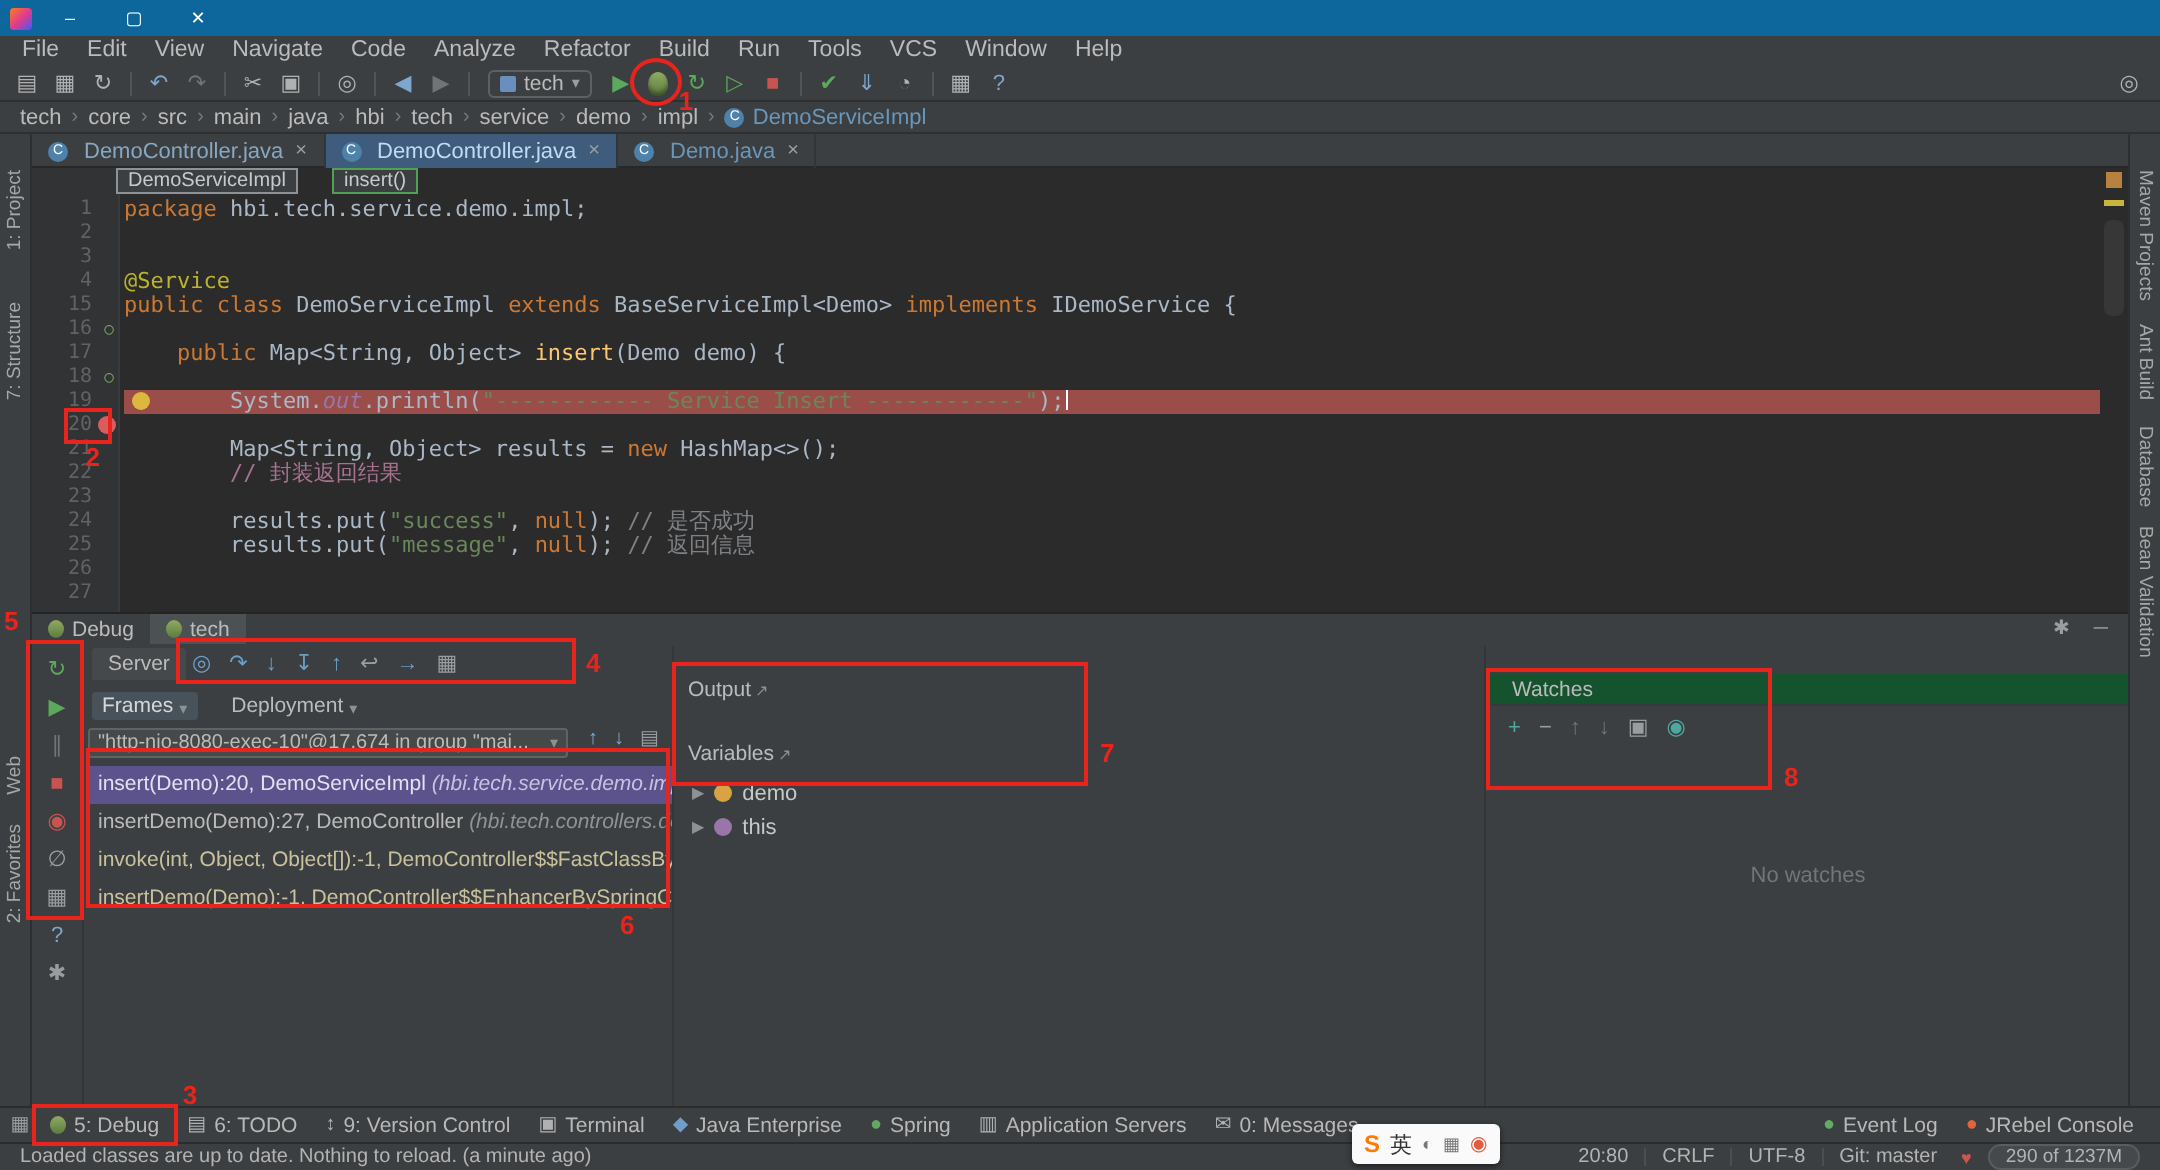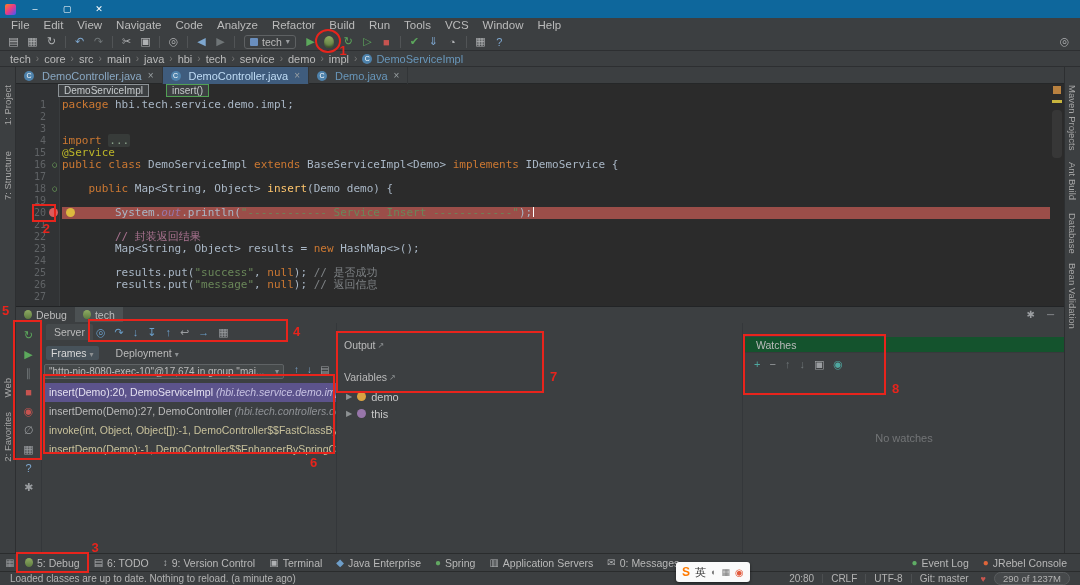--- a/index.html
+++ b/index.html
@@ -277,30 +277,29 @@
         <div class="gut-line"><span>23</span></div>
         <div class="gut-line"><span>24</span></div>
         <div class="gut-line"><span>25</span></div>
         <div class="gut-line"><span>26</span></div>
         <div class="gut-line"><span>27</span></div>
       </div>
     <div class="code" id="codeC">
         <div class="code-line"><span class="tk-kw">package </span><span class="tk-pl">hbi.tech.service.demo.impl;</span></div>
         <div class="code-line"></div>
         <div class="code-line"></div>
-        <div class="code-line"><span class="tk-kw">import </span><span class="tk-fold">...</span></div>
         <div class="code-line"><span class="tk-ann">@Service</span></div>
         <div class="code-line"><span class="tk-kw">public class </span><span class="tk-pl">DemoServiceImpl </span><span class="tk-kw">extends </span><span class="tk-pl">BaseServiceImpl&lt;Demo&gt; </span><span class="tk-kw">implements </span><span class="tk-pl">IDemoService {</span></div>
         <div class="code-line"></div>
         <div class="code-line"><span class="tk-pl">    </span><span class="tk-kw">public </span><span class="tk-pl">Map&lt;String, Object&gt; </span><span class="tk-mth">insert</span><span class="tk-pl">(Demo demo) {</span></div>
         <div class="code-line"></div>
         <div class="code-line exec-line"><span class="bulb"></span><span class="tk-pl">        System.</span><span class="tk-fld">out</span><span class="tk-pl">.println(</span><span class="tk-str">"------------ Service Insert ------------"</span><span class="tk-pl">);</span><span class="caret"></span></div>
         <div class="code-line"></div>
+        <div class="code-line"><span class="tk-pl">        Map&lt;String, Object&gt; results = </span><span class="tk-kw">new </span><span class="tk-pl">HashMap&lt;&gt;();</span></div>
         <div class="code-line"><span class="tk-pl">        </span><span class="tk-cmtp">// 封装返回结果</span></div>
-        <div class="code-line"><span class="tk-pl">        Map&lt;String, Object&gt; results = </span><span class="tk-kw">new </span><span class="tk-pl">HashMap&lt;&gt;();</span></div>
         <div class="code-line"></div>
         <div class="code-line"><span class="tk-pl">        results.put(</span><span class="tk-str">"success"</span><span class="tk-pl">, </span><span class="tk-kw">null</span><span class="tk-pl">); </span><span class="tk-cmt">// 是否成功</span></div>
         <div class="code-line"><span class="tk-pl">        results.put(</span><span class="tk-str">"message"</span><span class="tk-pl">, </span><span class="tk-kw">null</span><span class="tk-pl">); </span><span class="tk-cmt">// 返回信息</span></div>
         <div class="code-line"></div>
       </div>
     <div class="editor-marks">
       <span class="mark-sq"></span>
       <span class="mark-tick"></span>
       <span class="mark-thumb"></span>
     </div>

